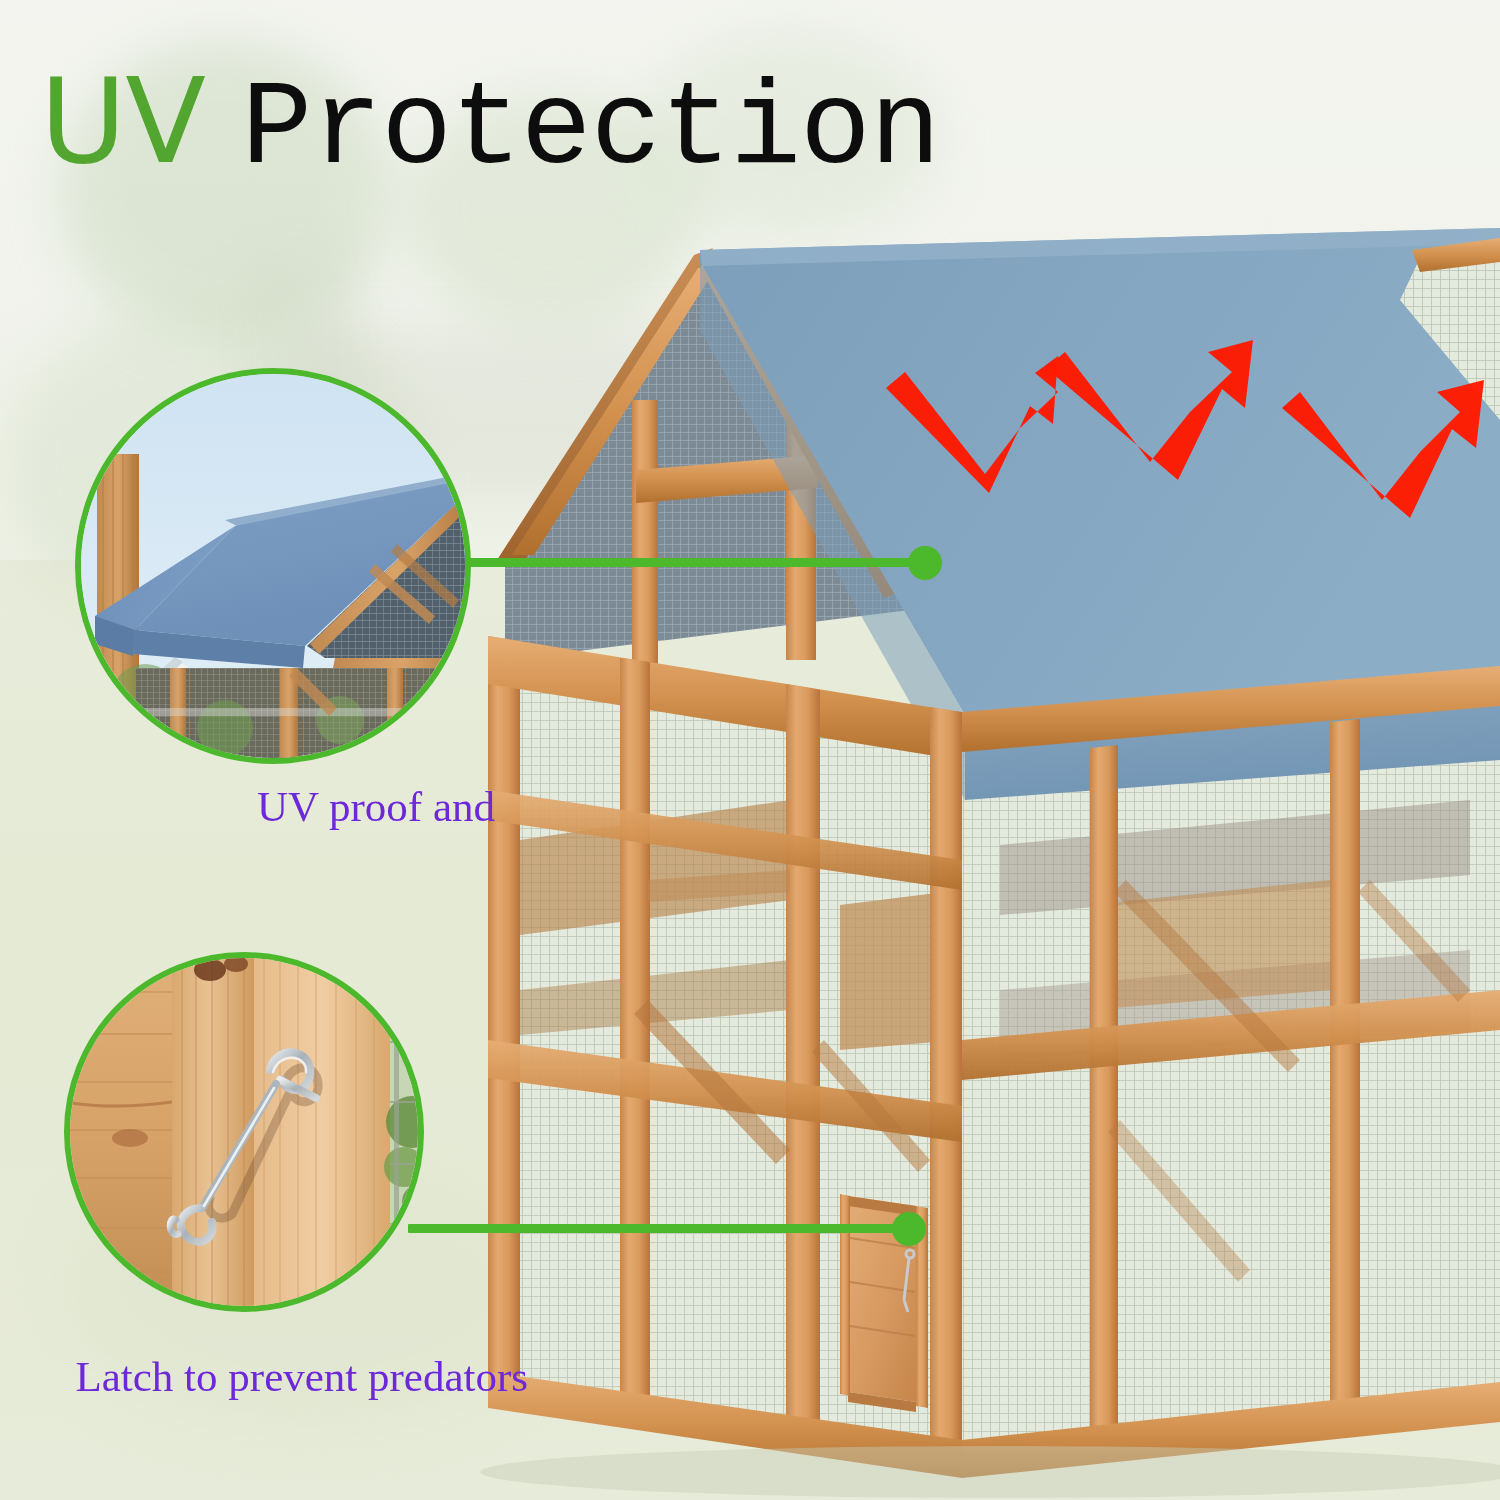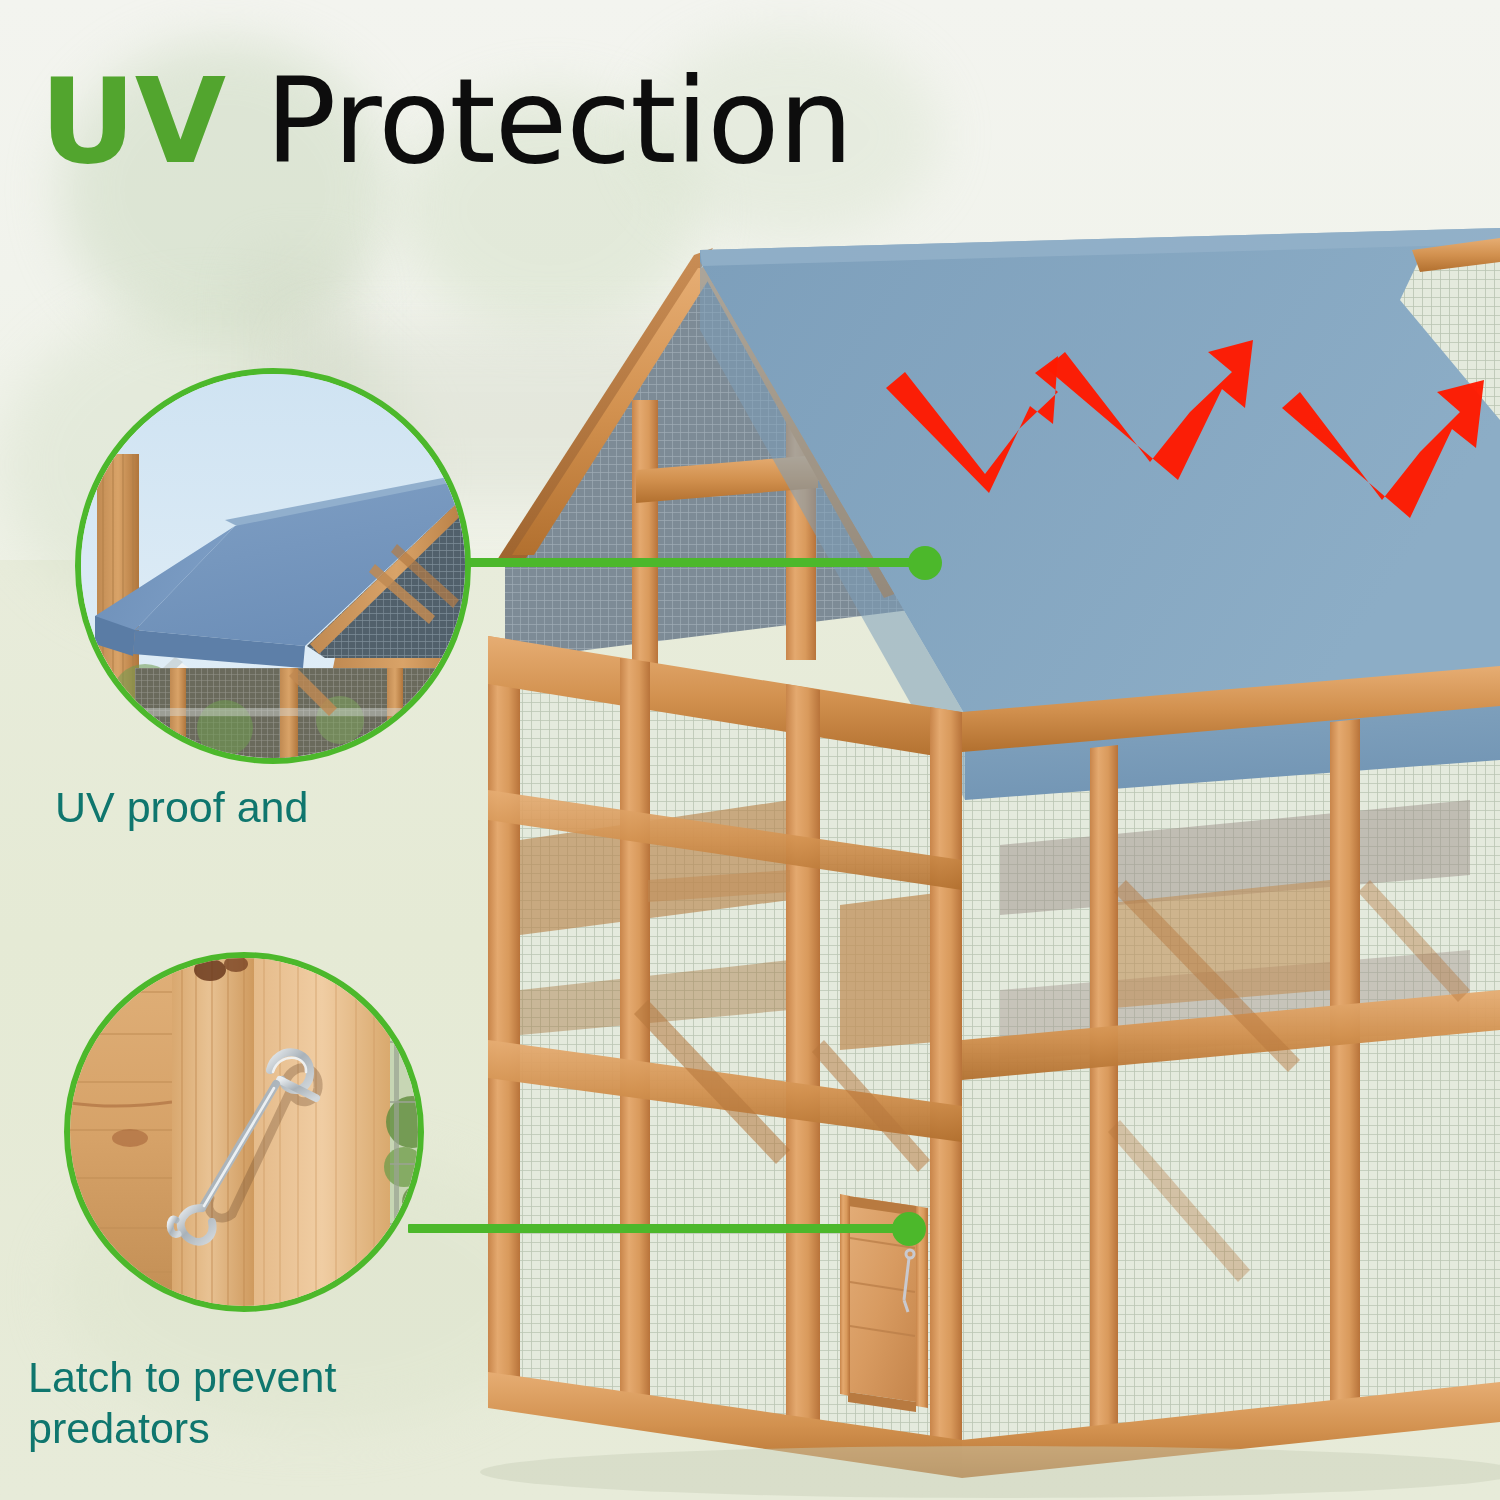--- a/index.html
+++ b/index.html
@@ -15,39 +15,39 @@
   .bg-sky{position:absolute;left:0;top:0;width:1500px;height:620px;
      background:linear-gradient(180deg,#f3f4ef 0%,#f1f3ec 45%,#eef1e5 100%);}
   .bg-grass{position:absolute;left:0;top:560px;width:1500px;height:940px;
      background:linear-gradient(180deg,#e8ecdb 0%,#e5ead5 40%,#e7ebd9 100%);}
   .blob{position:absolute;border-radius:50%;filter:blur(26px);opacity:.5;}
 
   
   .title{position:absolute;left:40px;top:62px;z-index:40;
      font-size:118px;line-height:1;font-weight:400;letter-spacing:-1px;
      font-family:"DejaVu Sans","Liberation Sans",sans-serif;white-space:nowrap;}
-  .title .uv{color:#52a52e;font-weight:700;}
-  .title .rest{color:#0d0d0d;}
+  .title .uv{color:#52a52e;font-weight:400;}
+  .title .rest{color:#0d0d0d;font-family:Liberation Mono, monospace;}
 
   
   .coop{position:absolute;left:0;top:0;width:1500px;height:1500px;z-index:10;}
 
   
   .conn{position:absolute;z-index:45;background:#4cb82b;height:9px;border-radius:1px;}
   .dot{position:absolute;z-index:46;width:34px;height:34px;border-radius:50%;
      background:#4cb82b;}
 
   
   .circle{position:absolute;border-radius:50%;overflow:hidden;
      border:6px solid #4cb82b;z-index:50;box-sizing:border-box;}
   .circle .inner{position:absolute;inset:-6px;}
 
-  .cap{position:absolute;z-index:55;text-align:left;color:#0f766e;
+  .cap{position:absolute;z-index:55;text-align:right;color:#6d28d9;
      font-size:43px;line-height:1.18;
-     font-family:Liberation Sans, sans-serif;}
+     font-family:Liberation Serif, serif;}
 </style>
 </head>
 <body>
 
 <div id="stage">
 
   <div class="bg">
     <div class="bg-sky"></div>
     <div class="bg-grass"></div>
     <div class="blob" style="left:60px;top:40px;width:330px;height:300px;background:#c9d8bd;"></div>

